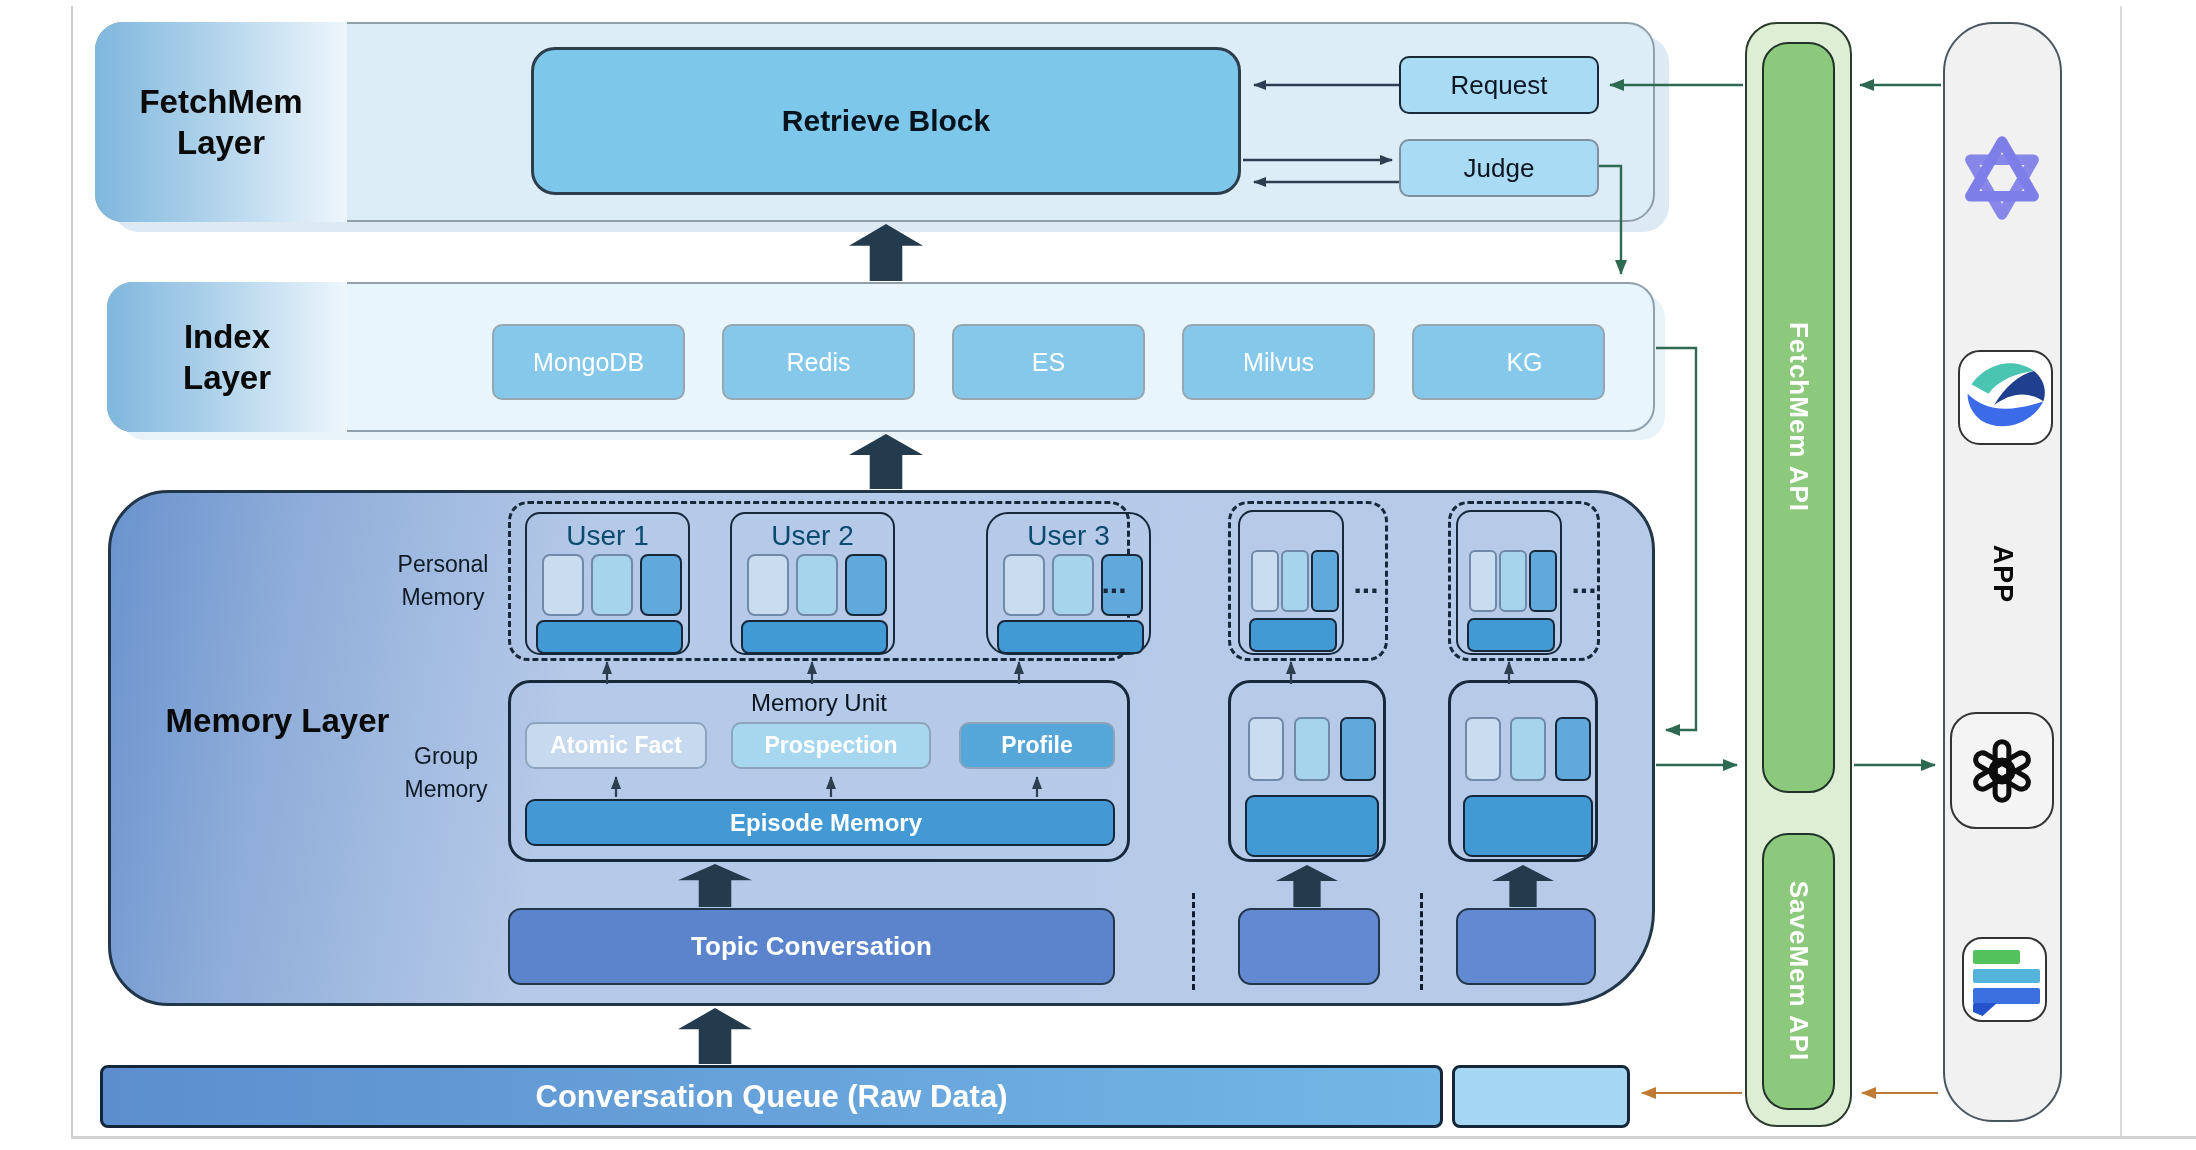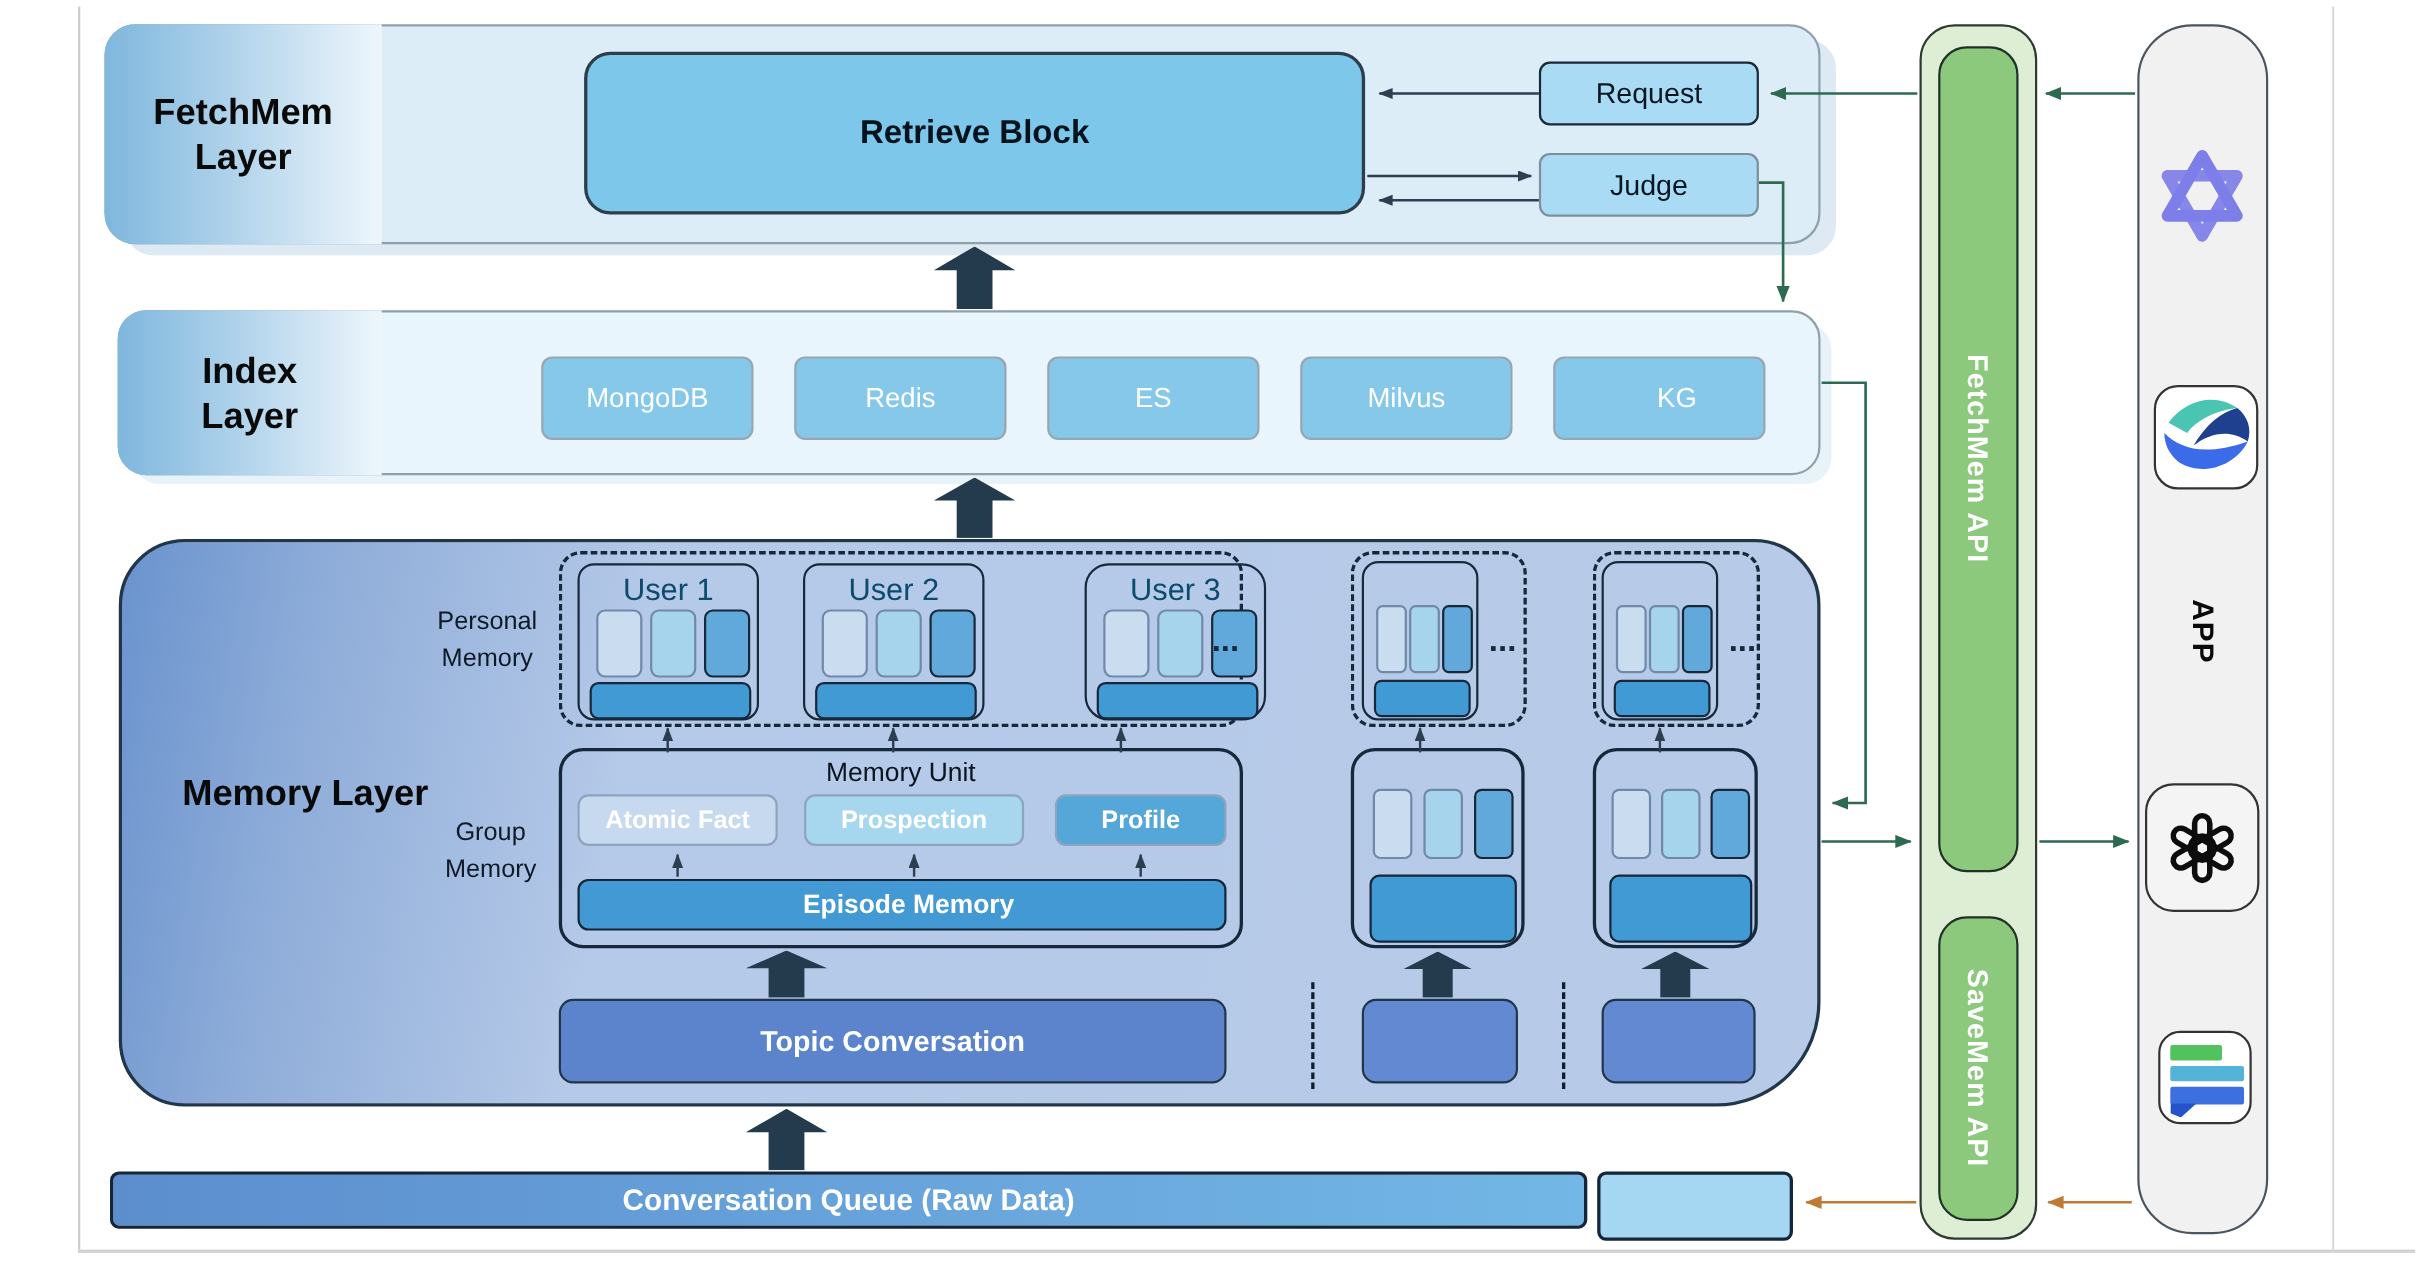--- a/index.html
+++ b/index.html
@@ -95,22 +95,22 @@
   
   .blk{background:#243a4d;clip-path:polygon(50% 0%,100% 38%,72% 38%,72% 100%,28% 100%,28% 38%,0% 38%);}
   .blk-a1{left:849px;top:224px;width:74px;height:57px;}
   .blk-a2{left:849px;top:434px;width:74px;height:55px;}
   .blk-a3{left:678px;top:864px;width:74px;height:43px;}
   .blk-a4{left:678px;top:1008px;width:74px;height:56px;}
   .blk-a5{left:1276px;top:865px;width:62px;height:42px;}
   .blk-a6{left:1492px;top:865px;width:62px;height:42px;}
 
   
-  .queue-main{left:100px;top:1065px;width:1343px;height:52px;border:3px solid #14263a;border-radius:8px;
-          background:linear-gradient(90deg,#5c8ece 0%,#72b7e6 100%);color:#ffffff;font-weight:bold;font-size:27px;}
+  .queue-main{left:100px;top:1065px;width:1343px;height:63px;border:3px solid #14263a;border-radius:8px;
+          background:linear-gradient(90deg,#5c8ece 0%,#72b7e6 100%);color:#ffffff;font-weight:bold;font-size:31px;}
   .queue-seg2{left:1452px;top:1065px;width:178px;height:63px;background:#a6d7f2;border:3px solid #14263a;border-radius:8px;}
 
   
   .api-outer{left:1745px;top:22px;width:107px;height:1105px;background:#ddeed4;border:2px solid #2b3b2d;border-radius:32px;}
   .api-fetch{left:1762px;top:42px;width:73px;height:751px;background:#8dc97d;border:2px solid #203228;border-radius:26px;}
   .api-save{left:1762px;top:833px;width:73px;height:277px;background:#8dc97d;border:2px solid #203228;border-radius:26px;}
   .vtext{position:absolute;white-space:nowrap;transform:translate(-50%,-50%) rotate(90deg);
          font-weight:bold;font-size:26px;color:#ffffff;letter-spacing:1px;}
   .vt-fetch{left:1798px;top:417px;} .vt-save{left:1798px;top:971px;}
   .vt-app{left:2002px;top:574px;color:#0a0a0a;font-size:27px;}

